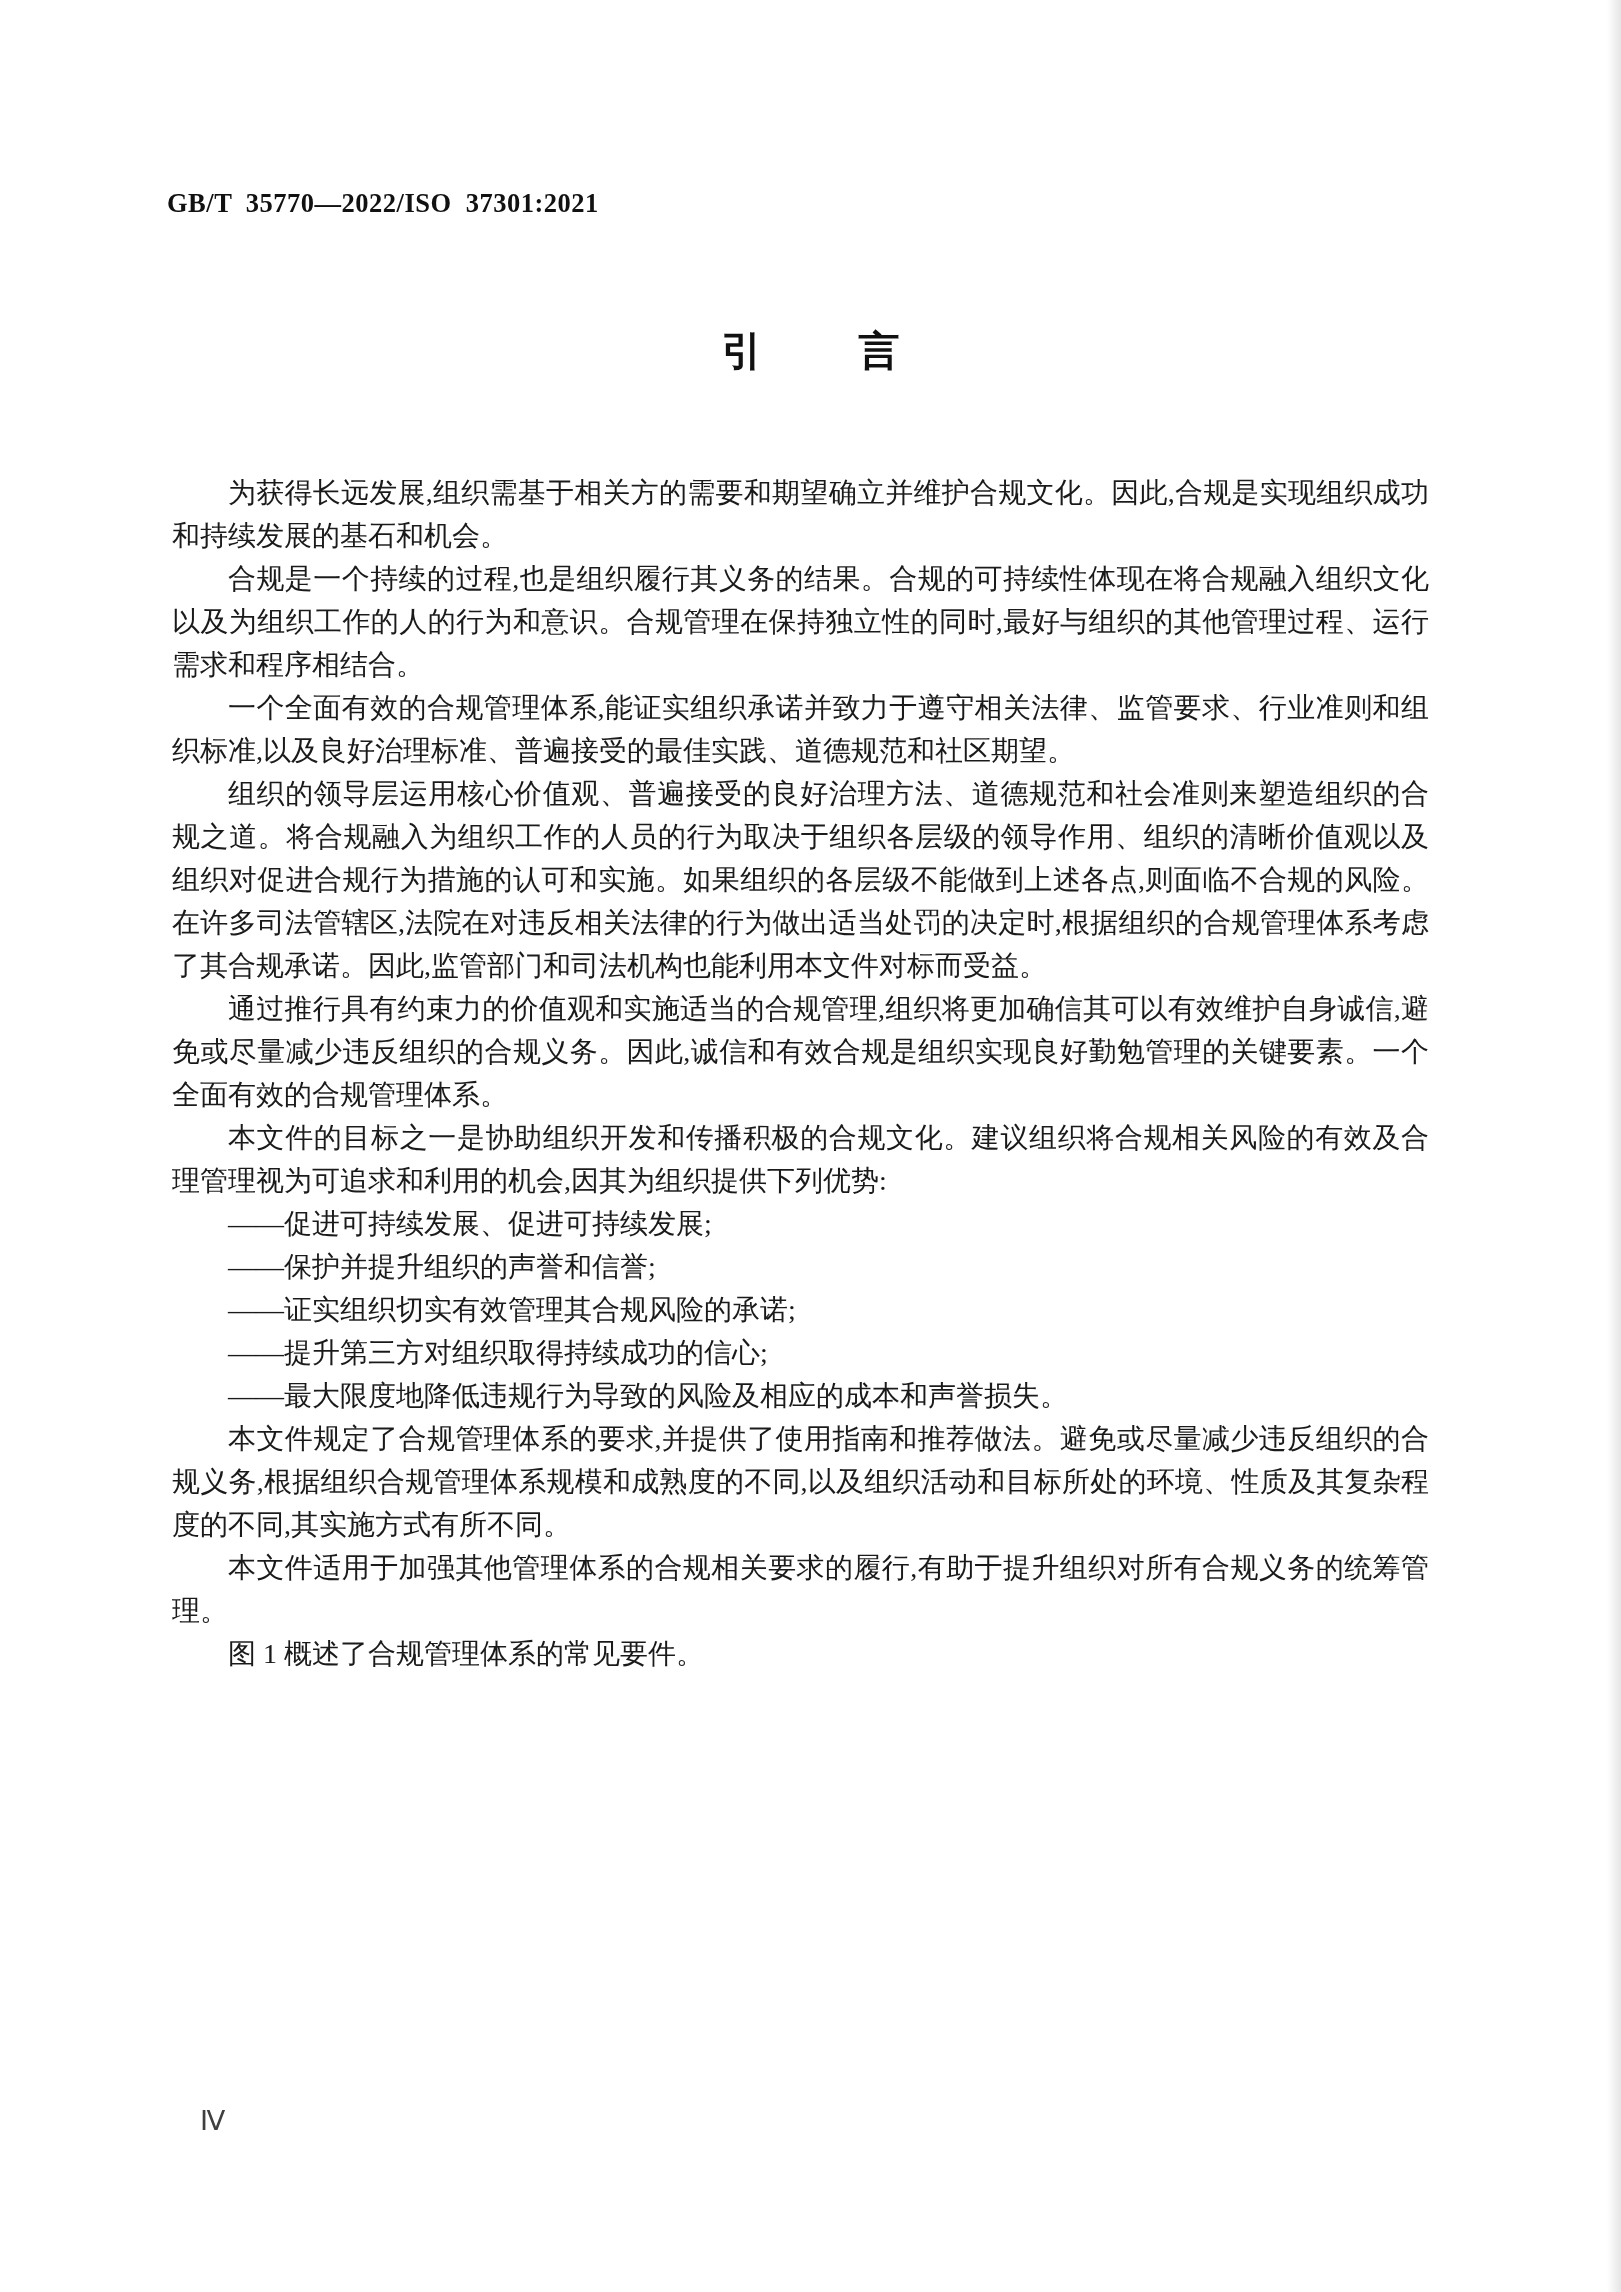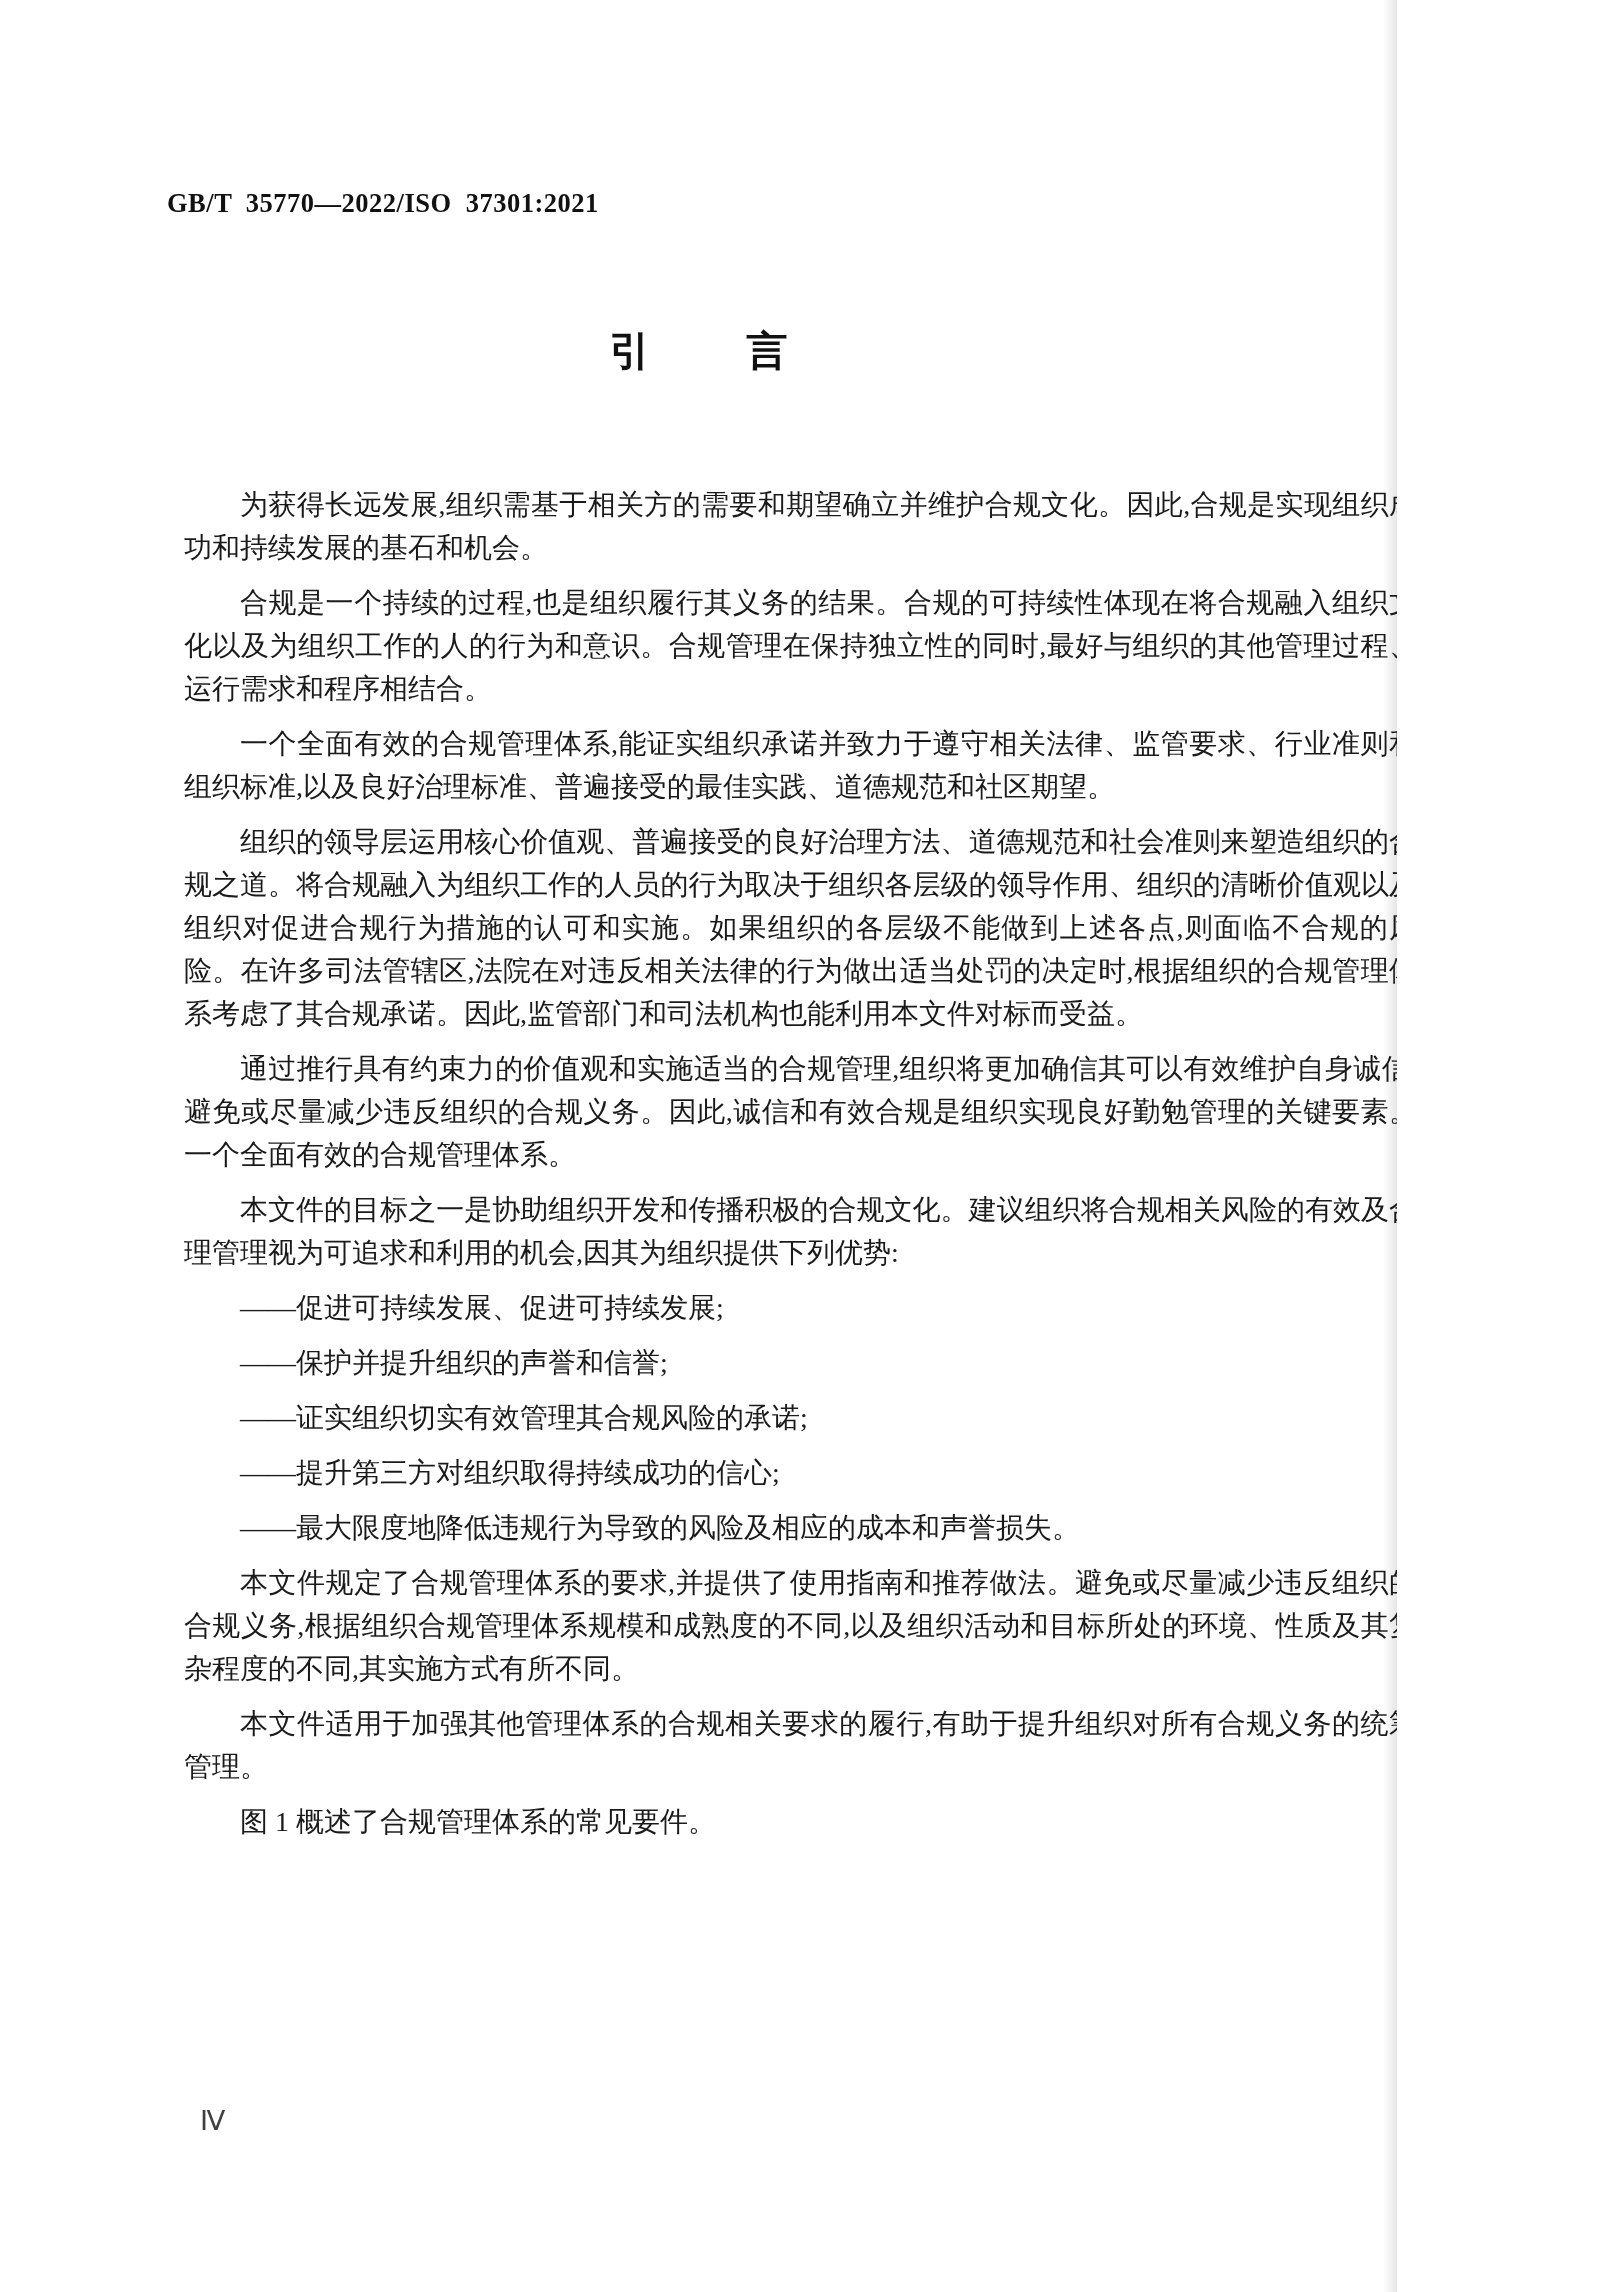--- a/index.html
+++ b/index.html
@@ -2,21 +2,21 @@
 <html><head>
 <meta charset="utf-8">
 <style>
   html, body {
     margin: 0;
     padding: 0;
     background: #ffffff;
   }
   .page {
     position: relative;
-    width: 1397px;
+    width: 1621px;
     height: 2293px;
     background: #ffffff;
     font-family: "Liberation Serif", serif;
     color: #1a1a1a;
     overflow: hidden;
   }
   
   .scan-edge {
     position: absolute;
     top: 0;
@@ -57,21 +57,21 @@
     position: absolute;
     left: 172px;
     top: 471px;
     width: 1257px;
     font-size: 28px;
     line-height: 43px;
     text-align: justify;
     color: #1a1a1a;
   }
   .para {
-    margin: 12px;
+    margin: 0;
     padding: 0;
     text-indent: 2em;
   }
   .page-number {
     position: absolute;
     left: 200px;
     top: 2105px;
     font-family: "Liberation Serif", serif;
     font-size: 27.4px;
     color: #3f3f3f;

